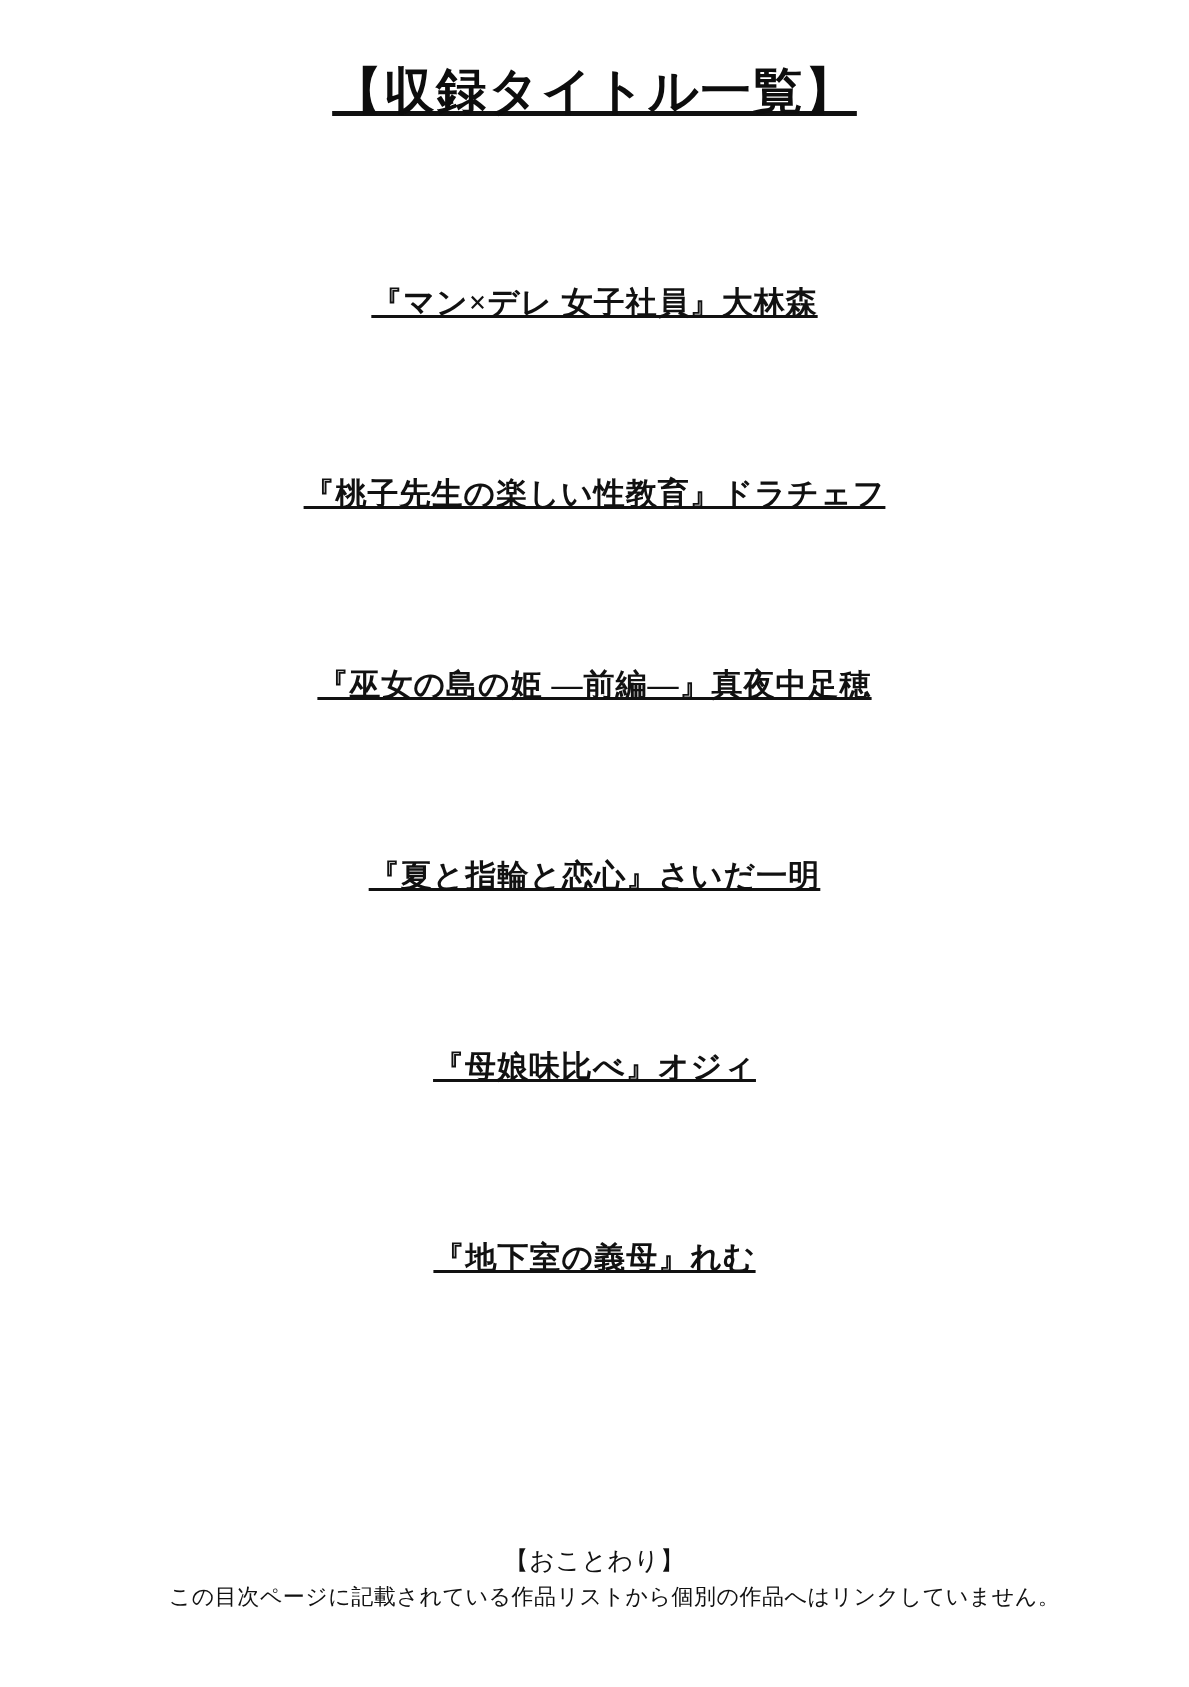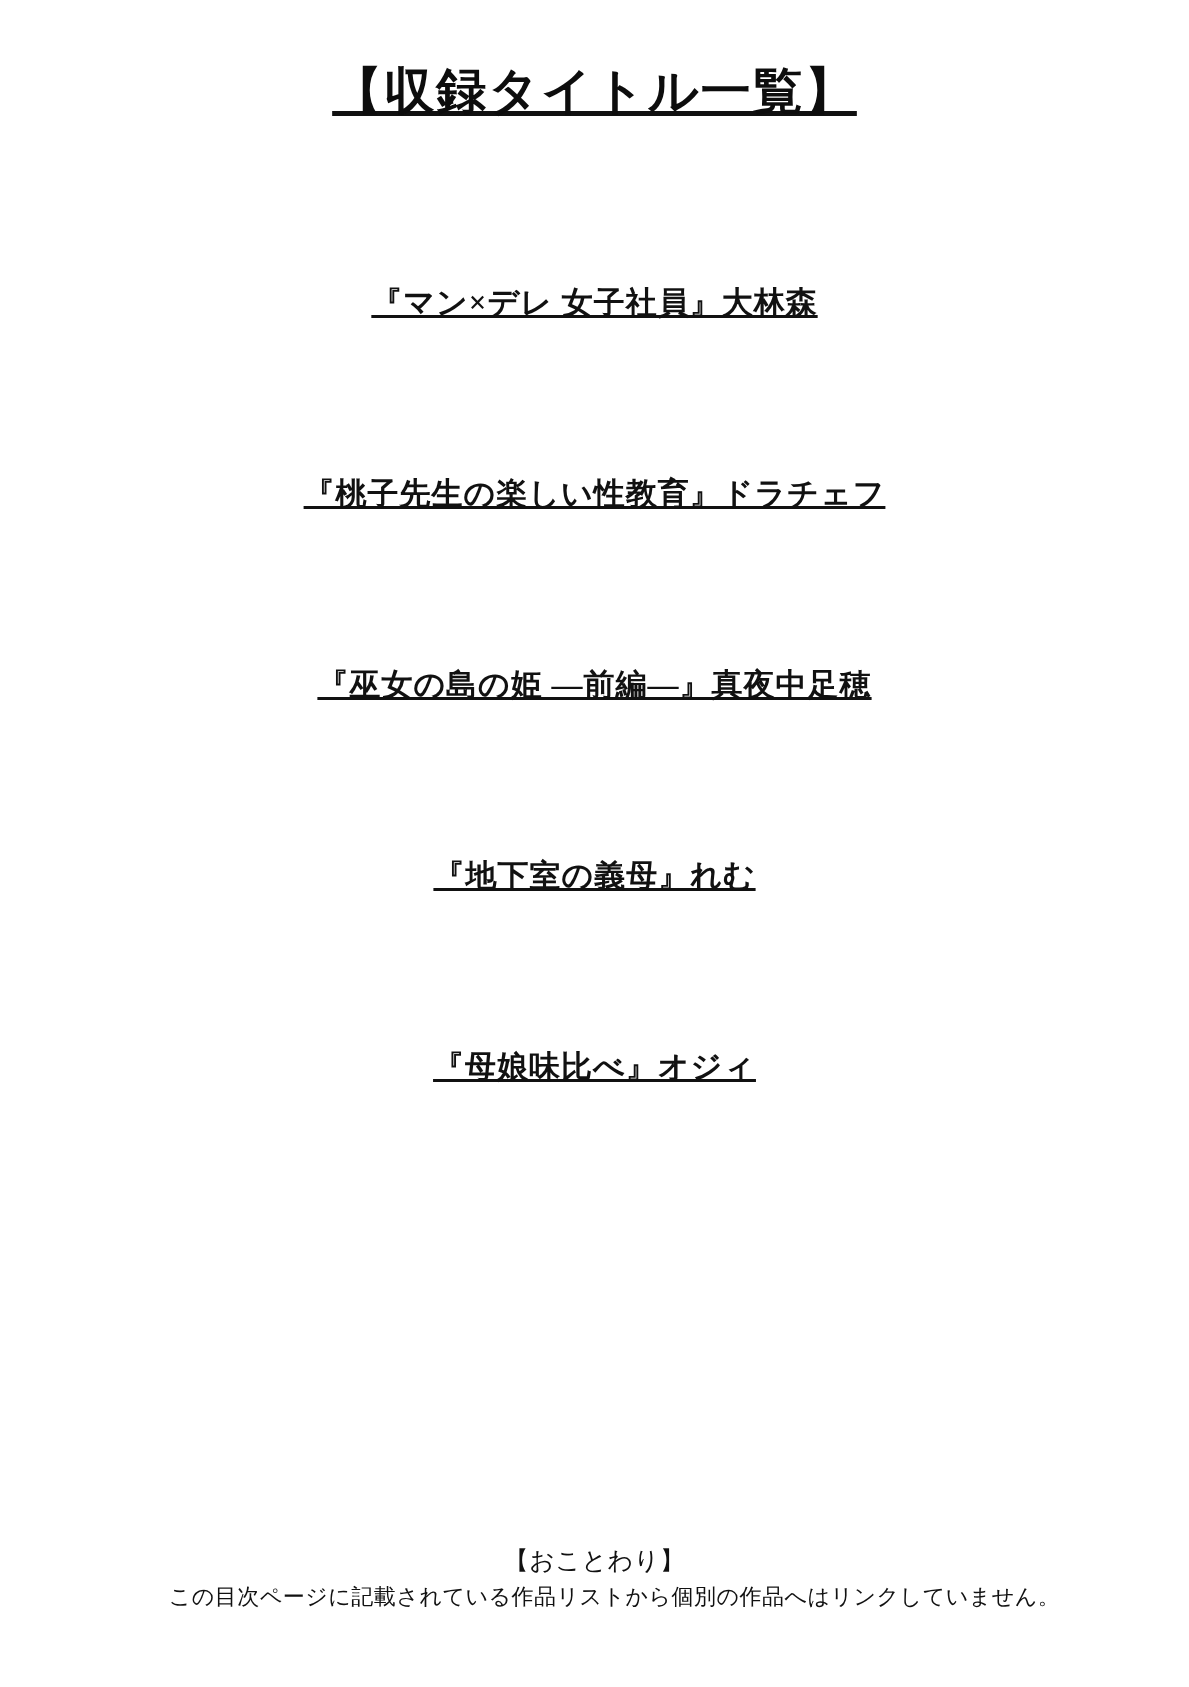--- a/index.html
+++ b/index.html
@@ -86,22 +86,23 @@
 <body>
 
 <div class="page">
 
   <h1 class="page-title">【収録タイトル一覧】</h1>
 
   <ul class="toc-list">
     <li class="toc-item">『マン×デレ 女子社員』大林森</li>
     <li class="toc-item">『桃子先生の楽しい性教育』ドラチェフ</li>
     <li class="toc-item">『巫女の島の姫 —前編—』真夜中足穂</li>
+    <li class="toc-item">『夏と指輪と恋心』さいだ一明</li>
+    <li class="toc-item">『母娘味比べ』オジィ</li>
     <li class="toc-item">『地下室の義母』れむ</li>
-    <li class="toc-item">『母娘味比べ』オジィ</li>
   </ul>
 
   <div class="notice">
     <div class="notice-title">【おことわり】</div>
     <div class="notice-line">この目次ページに記載されている作品リストから個別の作品へはリンクしていません。</div>
   </div>
 
 </div>
 
 </body></html>

